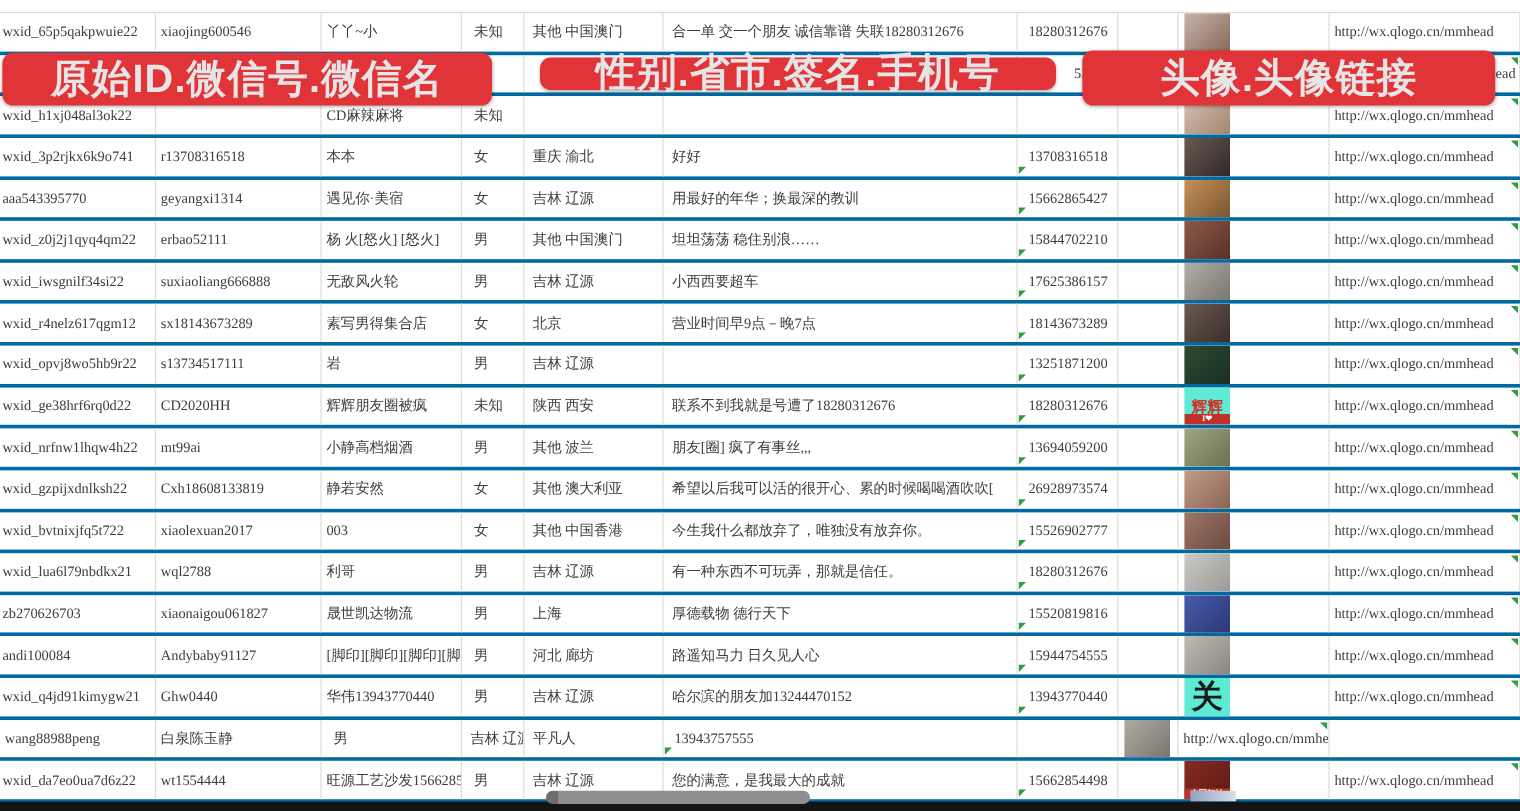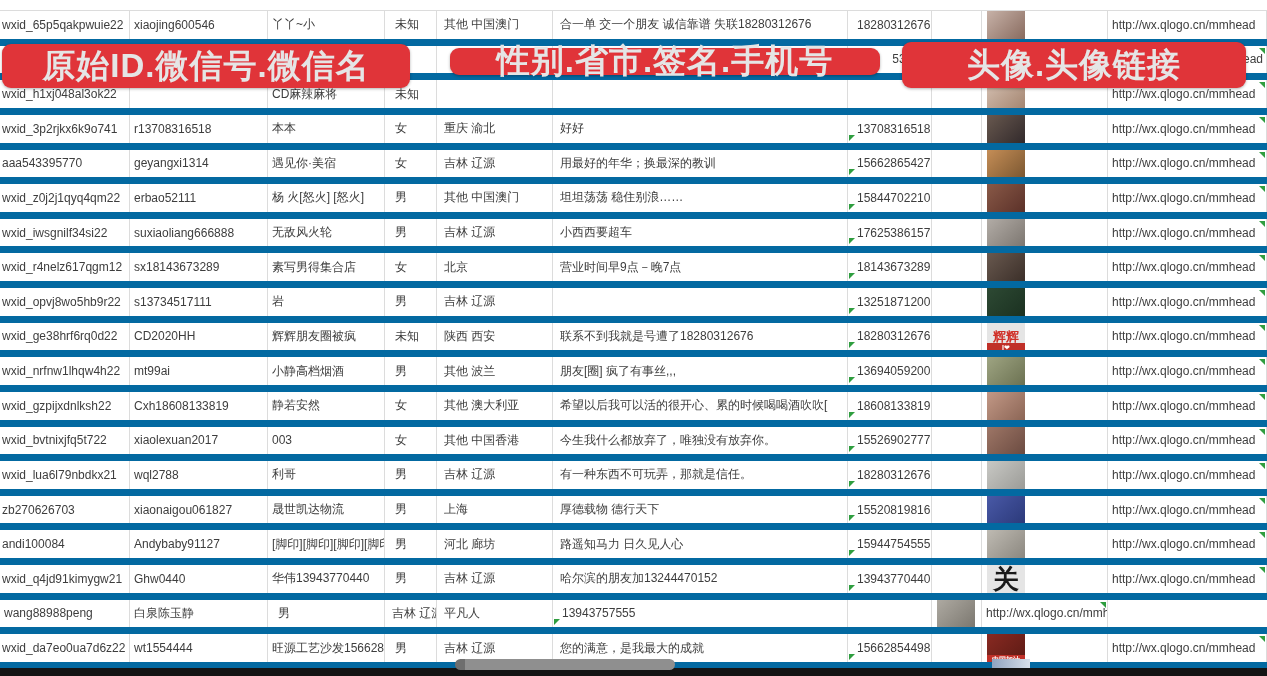--- a/index.html
+++ b/index.html
@@ -5,21 +5,21 @@
   html,body{margin:0;padding:0;background:#222;}
   .stage{
     position:relative;width:1267px;height:676px;background:#ffffff;overflow:hidden;
     font-family:"Liberation Sans","DejaVu Sans",sans-serif;
   }
   
   .rows{position:absolute;left:0;top:10px;width:1267px;border-top:1px solid #dcdcdc;}
   .row{
     display:grid;
     grid-template-columns:130px 138px 117px 52px 116px 295px 84px 50px 126px 159px;
-    height:34.63px;box-sizing:border-box;border-bottom:7px solid #0369a1;
+    height:34.63px;box-sizing:border-box;border-bottom:3px solid #0369a1;font-family:Liberation Serif, serif;
   }
   .cell{
     position:relative;border-right:1px solid #dcdcdc;box-sizing:border-box;
     display:flex;align-items:center;white-space:nowrap;overflow:hidden;
     font-size:12px;color:#3d3d3d;padding:0 2px;
   }
   .c-id{padding-left:2px;}
   .c-wxid{padding-left:4px;}
   .c-name{padding-left:4px;}
   .c-gender{padding-left:10px;}
@@ -30,21 +30,21 @@
   .frag-right{justify-content:flex-end;padding-right:12px;}
   .frag-right-link{justify-content:flex-end;padding-right:3px;}
   
   .tri-phone{position:absolute;left:1px;bottom:2px;width:0;height:0;
     border-top:6px solid #2f9e3f;border-right:6px solid transparent;}
   .tri-link{position:absolute;right:1px;top:2px;width:0;height:0;
     border-top:6px solid #2f9e3f;border-left:6px solid transparent;}
   
   .c-avatar{padding:0;}
   .avatar{width:38px;height:32px;margin-left:5px;flex:0 0 auto;position:relative;overflow:hidden;}
-  .avatar-text{background:#e5e5e5;display:flex;flex-direction:column;align-items:center;justify-content:center;font-weight:bold;line-height:1;}
+  .avatar-text{background:#5eead4;display:flex;flex-direction:column;align-items:center;justify-content:center;font-weight:bold;line-height:1;}
   .avatar .cap{position:absolute;left:0;right:0;bottom:0;background:#c03028;color:#fff;
     font-size:7px;text-align:center;line-height:9px;font-weight:bold;}
   
   .banner{
     position:absolute;background:#e03439;color:#e5e5e5;font-weight:bold;
     display:flex;align-items:center;justify-content:center;
     border-radius:9px;font-size:33px;letter-spacing:1px;
     box-shadow:0 1px 3px rgba(0,0,0,.3);
   }
   .b1{left:2px;top:44px;width:408px;height:44px;}
@@ -424,21 +424,21 @@
         <div class="cell c-gender">
           <span>女</span>
         </div>
         <div class="cell c-region">
           <span>其他 澳大利亚</span>
         </div>
         <div class="cell c-sig">
           <span>希望以后我可以活的很开心、累的时候喝喝酒吹吹[</span>
         </div>
         <div class="cell c-phone">
-          <span>18608133819</span>
+          <span>26928973574</span>
           <div class="tri-phone"></div>
         </div>
         <div class="cell c-spacer"></div>
         <div class="cell c-avatar">
           <div class="avatar" style="background: linear-gradient(135deg, rgb(196, 154, 136), rgb(138, 100, 84));"></div>
         </div>
         <div class="cell c-link">
           <span>http://wx.qlogo.cn/mmhead</span>
           <div class="tri-link"></div>
         </div>

